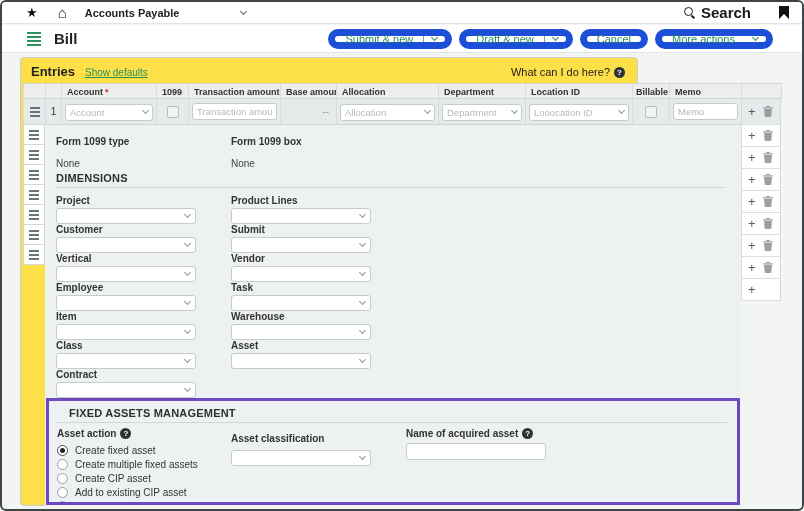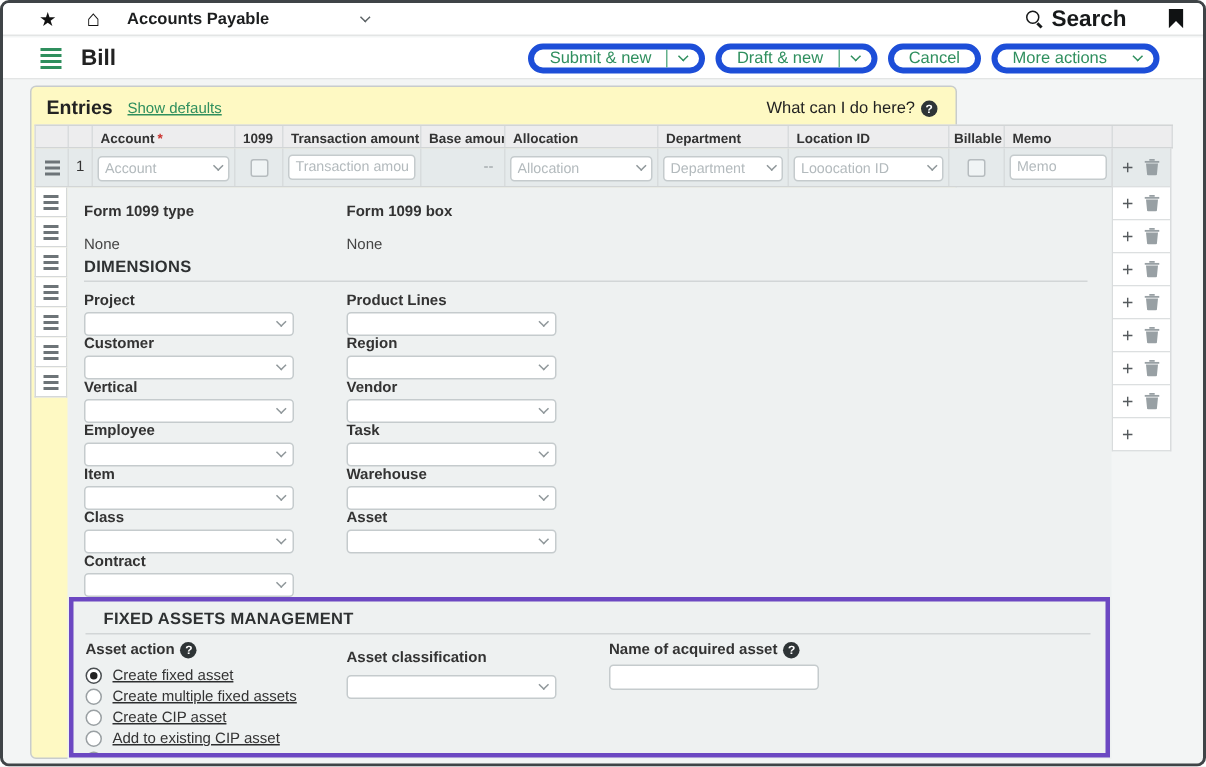--- a/index.html
+++ b/index.html
@@ -28,29 +28,29 @@
   .bookmark { width:10px; height:13px; margin-left:28px; background:#101213; cursor:pointer;
               clip-path:polygon(0 0,100% 0,100% 100%,50% 62%,0 100%); }
 
   
   .pagebar { position:absolute; left:0; top:23px; right:0; height:28px; background:#fff;
              border-bottom:1px solid #e3e5e5; display:flex; align-items:center; }
   .listicon { margin-left:25px; width:14px; height:14px; cursor:pointer;
               background:repeating-linear-gradient(var(--accent,#2f8f5e) 0 2px, transparent 2px 4px); }
   .page-title { margin-left:13px; font-size:15px; font-weight:bold; color:#222; }
   .btns { margin-left:auto; margin-right:29px; display:flex; align-items:center; gap:7px; }
-  .pill { display:flex; align-items:center; height:20px; border:4px solid #1d4ed8; border-radius:11px;
+  .pill { display:flex; align-items:center; height:20px; border:7px solid #1d4ed8; border-radius:11px;
           background:#fff; color:var(--accent,#2f8f5e); font-size:11px; cursor:pointer; }
   .pill .plbl { padding:0 10px; white-space:nowrap; }
   .pill .pdiv { width:1px; align-self:stretch; background:#64b18b; }
   .pill .pchev { padding:0 8px; display:flex; align-items:center; }
   .pill .chev { margin-top:-2px; }
 
   
-  .panel { position:absolute; left:18px; top:55px; width:618px; height:449px; background:#fef9c3;
+  .panel { position:absolute; left:18px; top:55px; width:618px; height:449px; background:#fde047;
            border:1px solid #c8cccd; border-radius:4px; }
   .entries-title { position:absolute; left:10px; top:6px; font-size:13px; font-weight:bold; color:#222; }
   .show-defaults { position:absolute; left:64px; top:9px; font-size:10px; color:var(--accent,#2f8f5e);
                    text-decoration:underline; cursor:pointer; }
   .help-right { position:absolute; right:12px; top:8px; display:flex; align-items:center; gap:4px;
                 font-size:11px; color:#222; cursor:pointer; }
   .help-ic { display:inline-block; width:11px; height:11px; border-radius:50%; background:#2e3436;
              color:#fff; font-size:8px; font-weight:bold; text-align:center; line-height:11px; }
 
   .thead, .row1 { position:absolute; left:2px; display:flex; }
@@ -111,21 +111,21 @@
             border-radius:3px; cursor:pointer; }
 
   
   .fam { position:absolute; left:1px; top:273px; width:694px; height:107px; border:3px solid var(--purple,#6c48c2);
          background:#eef1f1; overflow:hidden; }
   .fam-title { position:absolute; left:20px; top:6px; }
   .fam-hr { position:absolute; left:8px; right:10px; top:21px; border-top:1px solid #d2d6d7; }
   .fam-col { position:absolute; top:27px; }
   .fam-c1 { left:8px; } .fam-c2 { left:182px; } .fam-c3 { left:357px; }
   .lblrow { display:flex; align-items:center; gap:4px; }
-  .radio-row { display:flex; align-items:center; gap:7px; height:11px; margin-top:3px; cursor:pointer;text-decoration:underline; }
+  .radio-row { display:flex; align-items:center; gap:7px; height:11px; margin-top:3px; cursor:pointer; }
   .radio-row:first-of-type { margin-top:6px; }
   .radio { width:11px; height:11px; border:1px solid #9aa0a3; border-radius:50%; background:#fff; flex:none; }
   .radio.checked { border-color:#4a4f52; }
   .radio.checked::after { content:""; display:block; width:5px; height:5px; margin:2px; border-radius:50%; background:#222; }
   .radio-row .rlbl { font-size:10px; color:#333; }
   .fam-c2 .select { margin-top:4px; }
   .fam-c3 .inp { width:140px; margin-top:4px; }
 </style>
 </head>
 <body>
@@ -385,21 +385,21 @@
               <span class="schev"></span>
             </div>
         </div>
         <div class="dim-field">
           <label>Customer</label>
           <div class="select">
               <span class="schev"></span>
             </div>
         </div>
         <div class="dim-field">
-          <label>Region</label>
+          <label>Submit</label>
           <div class="select">
               <span class="schev"></span>
             </div>
         </div>
         <div class="dim-field">
           <label>Vertical</label>
           <div class="select">
               <span class="schev"></span>
             </div>
         </div>

